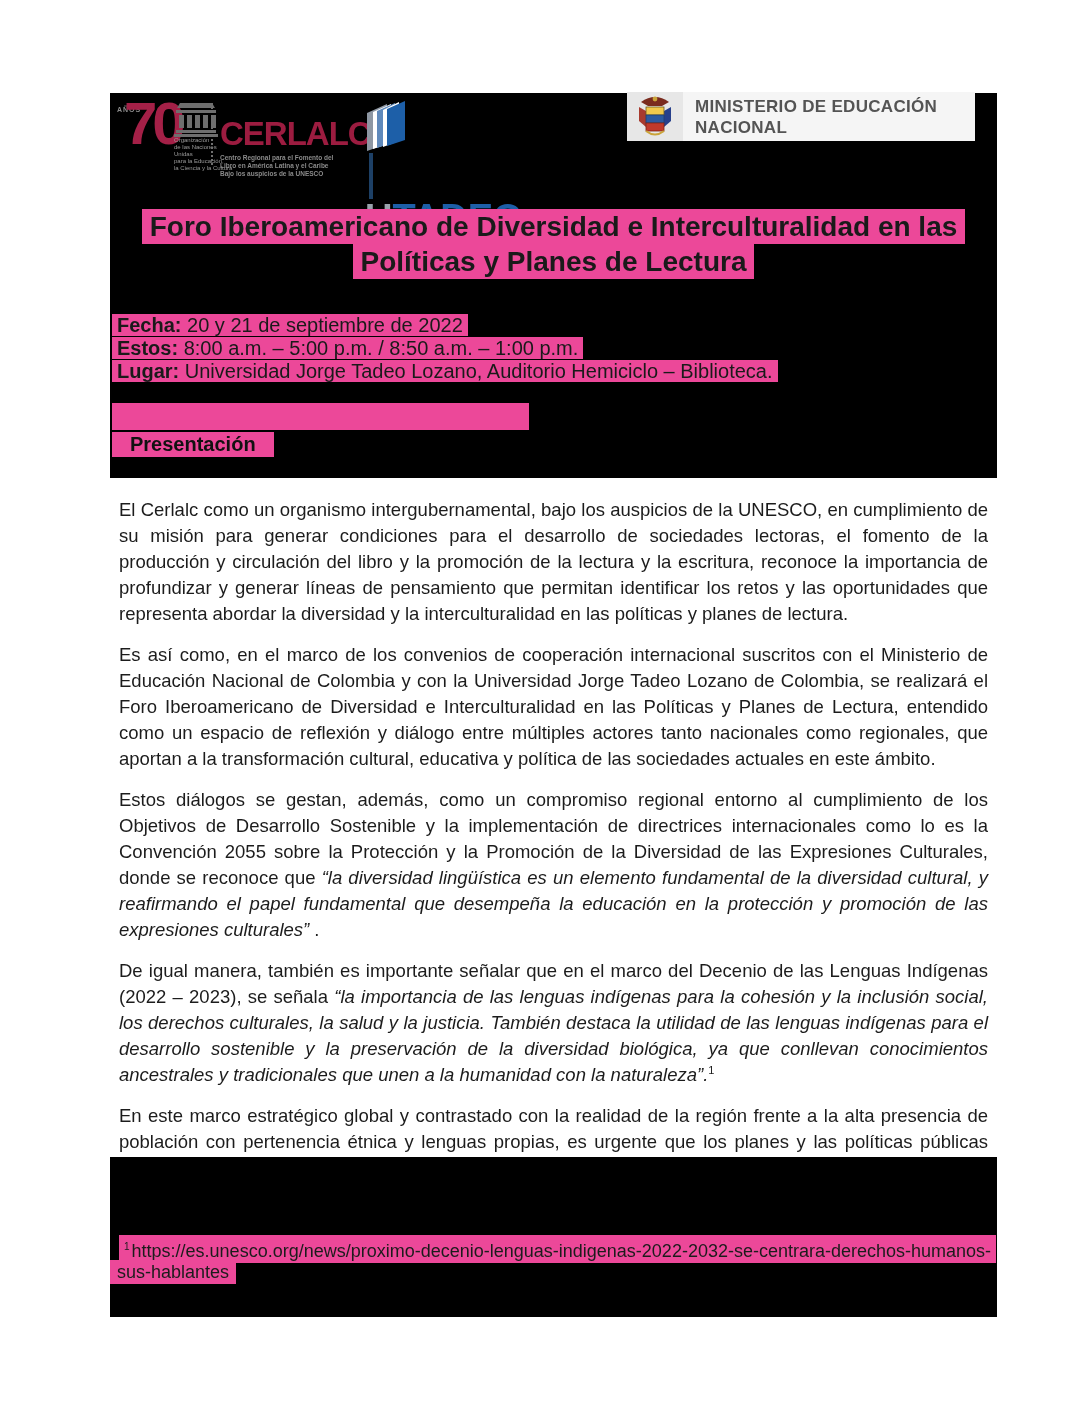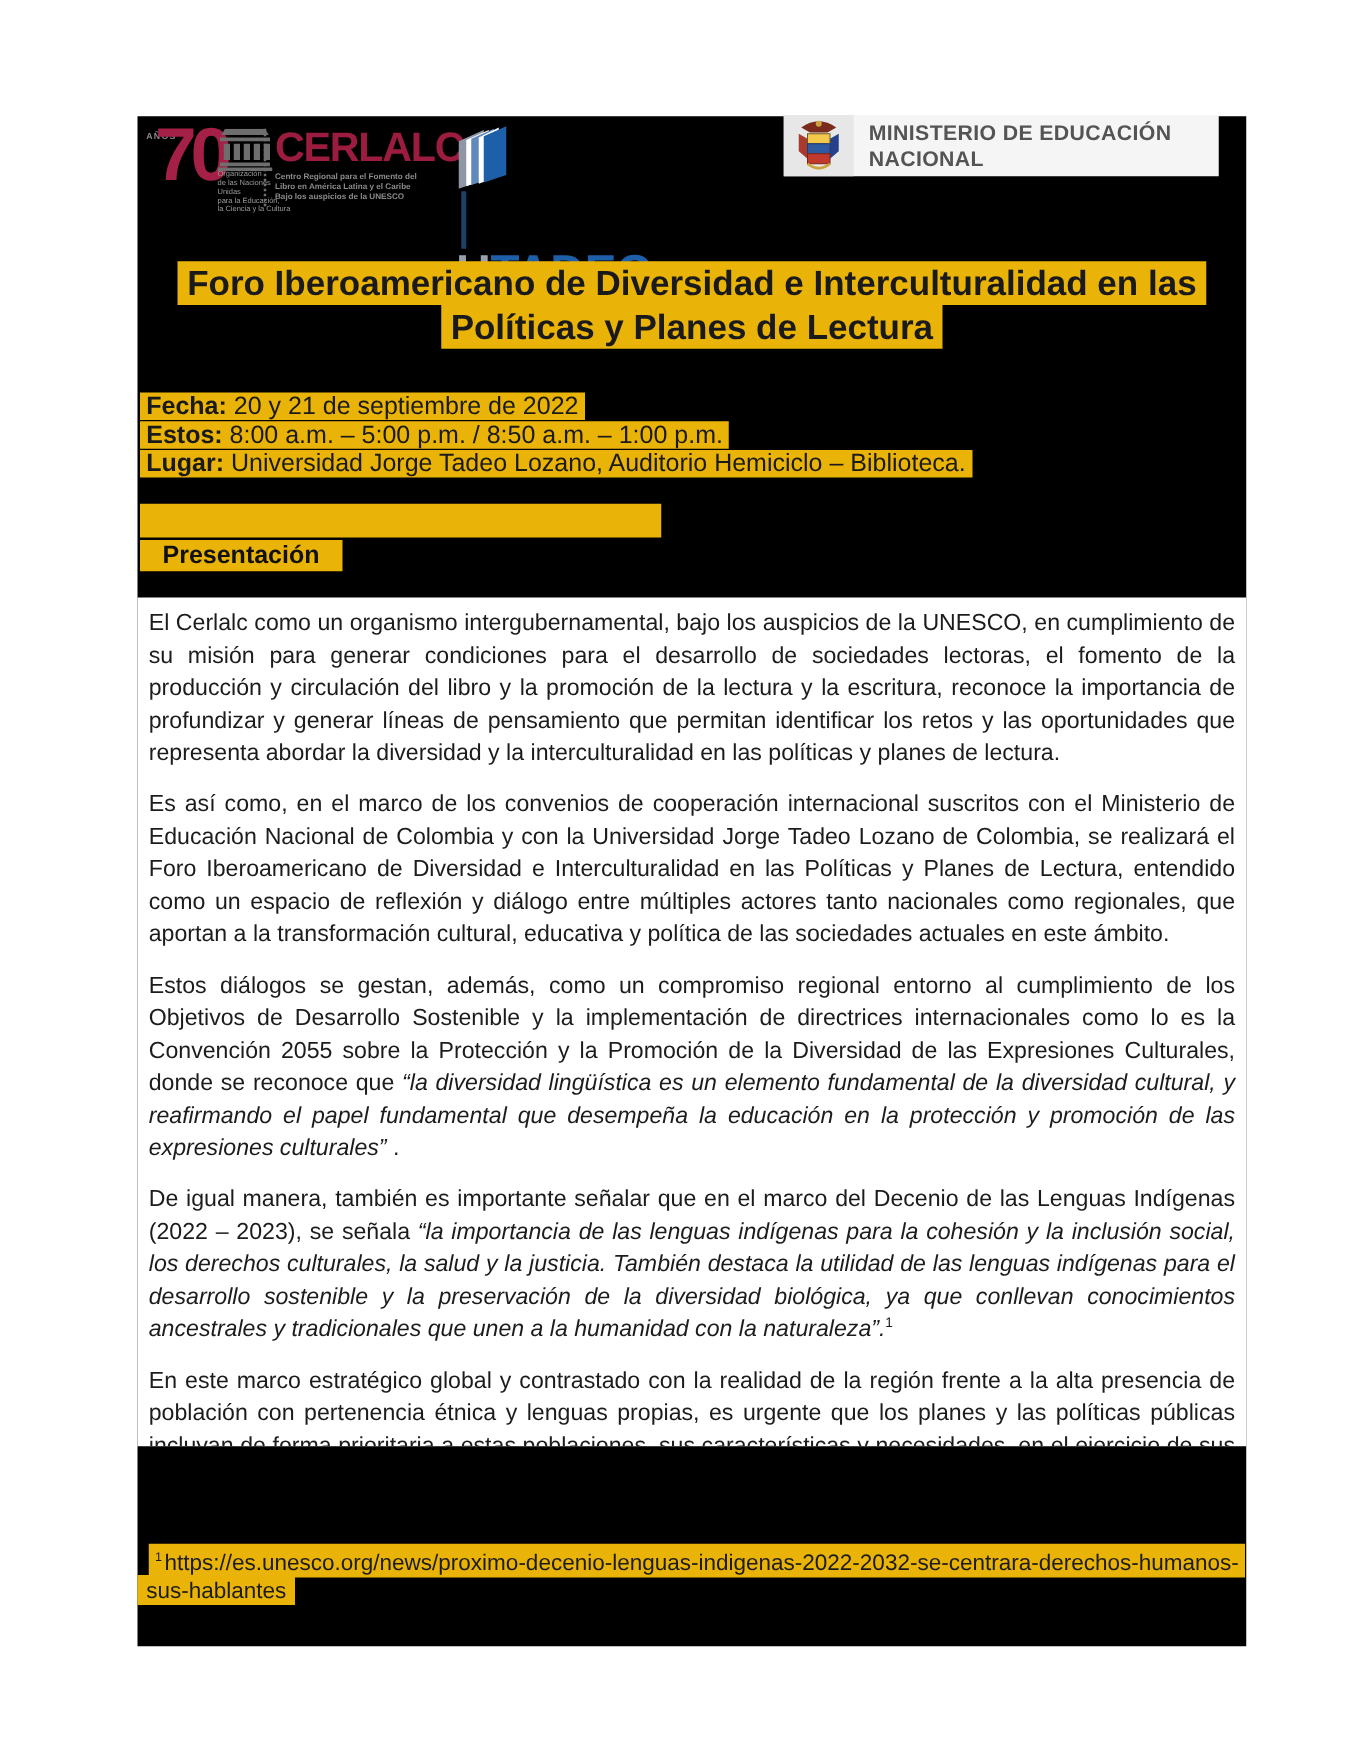--- a/index.html
+++ b/index.html
@@ -8,49 +8,49 @@
   .doc{position:absolute;left:110px;top:93px;width:887px;height:1224px;background:#000000;}
 
   
   .logo-row{position:absolute;left:0;top:0;width:100%;height:82px;}
   .u50{position:absolute;left:6px;top:4px;width:100px;height:74px;color:#a42047;}
   .u50 .anos{position:absolute;left:1px;top:9px;font-size:7px;font-weight:bold;color:#8c8c8c;letter-spacing:1px;}
   .u50 .fifty{position:absolute;left:8px;top:-8px;font-size:60px;font-weight:700;letter-spacing:-5px;line-height:70px;}
   .u50 .temple{position:absolute;left:58px;top:6px;}
   .u50 .ucap{position:absolute;left:58px;top:40px;width:62px;font-size:6px;line-height:7px;color:#9a9a9a;}
   .vsep{position:absolute;left:101px;top:10px;height:62px;width:0;border-left:2px dotted #6f6f6f;}
-  .cerlalc{position:absolute;left:110px;top:8px;width:150px;}
+  .cerlalc{position:absolute;left:110px;top:24px;width:150px;}
   .cerlalc .word{font-size:33px;font-weight:700;color:#9c1c40;letter-spacing:-1px;line-height:34px;}
   .cerlalc .tag{margin-top:3px;font-size:6.5px;line-height:8px;color:#8a8a8a;font-weight:bold;}
   .utadeo{position:absolute;left:255px;top:6px;display:flex;align-items:flex-start;flex-direction:column;}
   .utadeo .bar{width:4px;height:46px;background:#1d4066;margin:2px 6px 0 4px;}
   .utadeo .word{font-size:38px;font-weight:700;line-height:38px;letter-spacing:0;}
   .utadeo .word .u-gray{color:#98a1ab;}
   .utadeo .word .u-blue{color:#1d5fa8;}
   .utadeo .cap{font-size:6.5px;letter-spacing:0.8px;color:#737a84;margin-top:2px;font-weight:bold;}
   .men{position:absolute;left:517px;top:-1px;width:348px;height:49px;display:flex;background:#f5f5f5;}
   .men .arms{width:56px;height:49px;background:#e7e7e7;display:flex;align-items:center;justify-content:center;}
   .men .mtext{flex:1;padding:4px 0 0 12px;font-size:17px;line-height:21px;font-weight:700;color:#545454;letter-spacing:0.3px;}
 
   
-  .hl{background:#eab308;color:#121212;}
+  .hl{background:#ec4899;color:#121212;}
   .title-band{position:absolute;left:0;top:116px;width:100%;text-align:center;}
   .title-line{display:inline-block;padding:1px 8px;font-size:28px;font-weight:700;line-height:33px;color:#1a1a1a;}
   .meta{position:absolute;left:2px;top:221px;}
   .meta .row{margin-bottom:1px;}
   .meta .box{display:inline-block;padding:0 5px;font-size:20px;line-height:22px;color:#1a1a1a;}
   .meta .lbl{font-weight:700;}
   .empty-bar{position:absolute;left:2px;top:310px;width:417px;height:27px;}
   .presentacion{position:absolute;left:2px;top:339px;display:inline-block;padding:1px 18px;
                 font-size:20px;font-weight:700;color:#111;}
 
   
   .content{position:absolute;left:0;top:385px;width:887px;height:679px;background:#ffffff;
            box-sizing:border-box;padding:7px 9px 0 9px;overflow:hidden;}
-  .content p{margin:0 0 15px 0;font-size:18.5px;line-height:26px;color:#1c1c1c;
+  .content p{margin:12px 0 15px 0;font-size:18.5px;line-height:26px;color:#1c1c1c;
              text-align:justify;text-justify:inter-word;}
   .content em{font-style:italic;}
   .content sup{font-size:11px;vertical-align:super;line-height:0;}
 
   
   .fn1{position:absolute;left:9px;top:1142px;display:inline-block;padding:1px 5px;
        font-size:18px;line-height:22px;color:#1c1c1c;}
   .fn1 sup{font-size:10px;vertical-align:super;margin-right:2px;}
   .fn2{position:absolute;left:0;top:1167px;display:inline-block;padding:1px 7px;
        font-size:18px;line-height:22px;color:#1c1c1c;}

